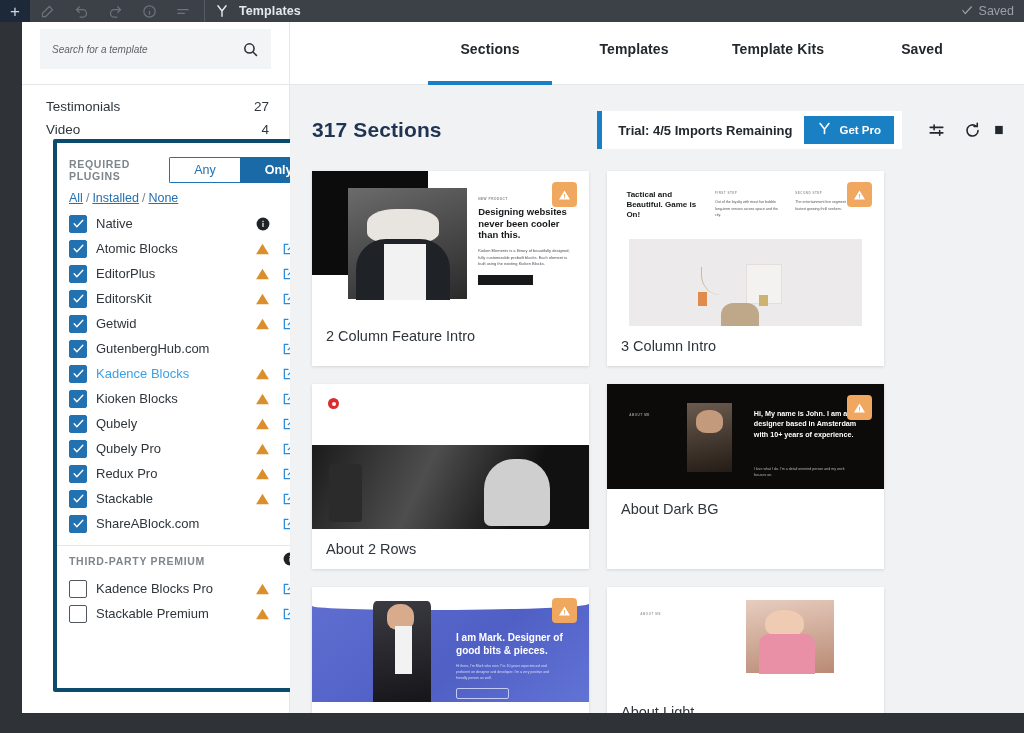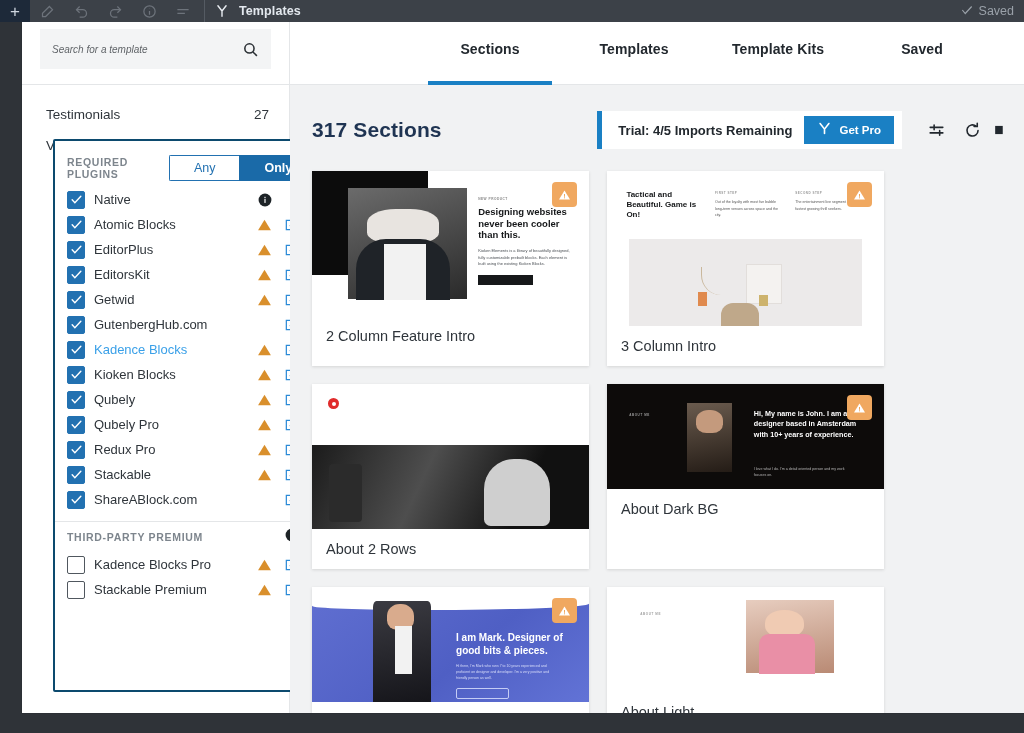--- a/index.html
+++ b/index.html
@@ -80,28 +80,28 @@
     height:4px; background:#1a80c4;
   }
 
   
   #sidebar {
     position:absolute; top:72px; left:0; width:268px; height:628px;
     background:#ffffff; border-right:1px solid #e4e6e8; overflow:hidden;
   }
   .cat-row {
     display:flex; align-items:center; justify-content:space-between;
-    padding:4px 20px 4px 24px; font-size:13.5px; color:#2f353b; cursor:pointer;margin-top:8px;
+    padding:4px 20px 4px 24px; font-size:13.5px; color:#2f353b; cursor:pointer;
   }
   .cat-row .cnt { color:#2f353b; font-size:13.5px; }
 
   
   #plugins-panel {
     position:absolute; top:126px; left:31px; width:262px; height:553px;
-    border:2px solid #0c4a6e; border-radius:2px; background:#fff;
+    border:4px solid #0c4a6e; border-radius:2px; background:#fff;
     overflow:hidden;
   }
   .panel-inner { padding:8px 0 0 0; }
 
   .sec-head {
     display:flex; align-items:center; justify-content:space-between;
     padding:6px 14px 6px 12px;
   }
   .sec-title {
     font-size:10.5px; font-weight:700; letter-spacing:.7px;
@@ -290,20 +290,23 @@
     <div class="panel-inner">
 
       <div class="sec-head">
         <div class="sec-title">REQUIRED PLUGINS</div>
         <div class="toggle-group">
           <div class="toggle-btn off">Any</div>
           <div class="toggle-btn on">Only</div>
         </div>
       </div>
 
+      <div class="filter-links">
+        <a>All</a><span class="slash">/</span><a>Installed</a><span class="slash">/</span><a>None</a>
+      </div>
 
       <div id="plugin-list">
           <div class="plug-row">
             <div class="cb checked">
               <svg width="13" height="13" viewBox="0 0 24 24" fill="none" stroke="#fff" stroke-width="2.6" stroke-linecap="round">
                 <path d="M4 12.5l5 5.5L20 6"></path>
               </svg>
             </div>
             <div class="plug-name">Native</div>
             <div class="ico-slot">

